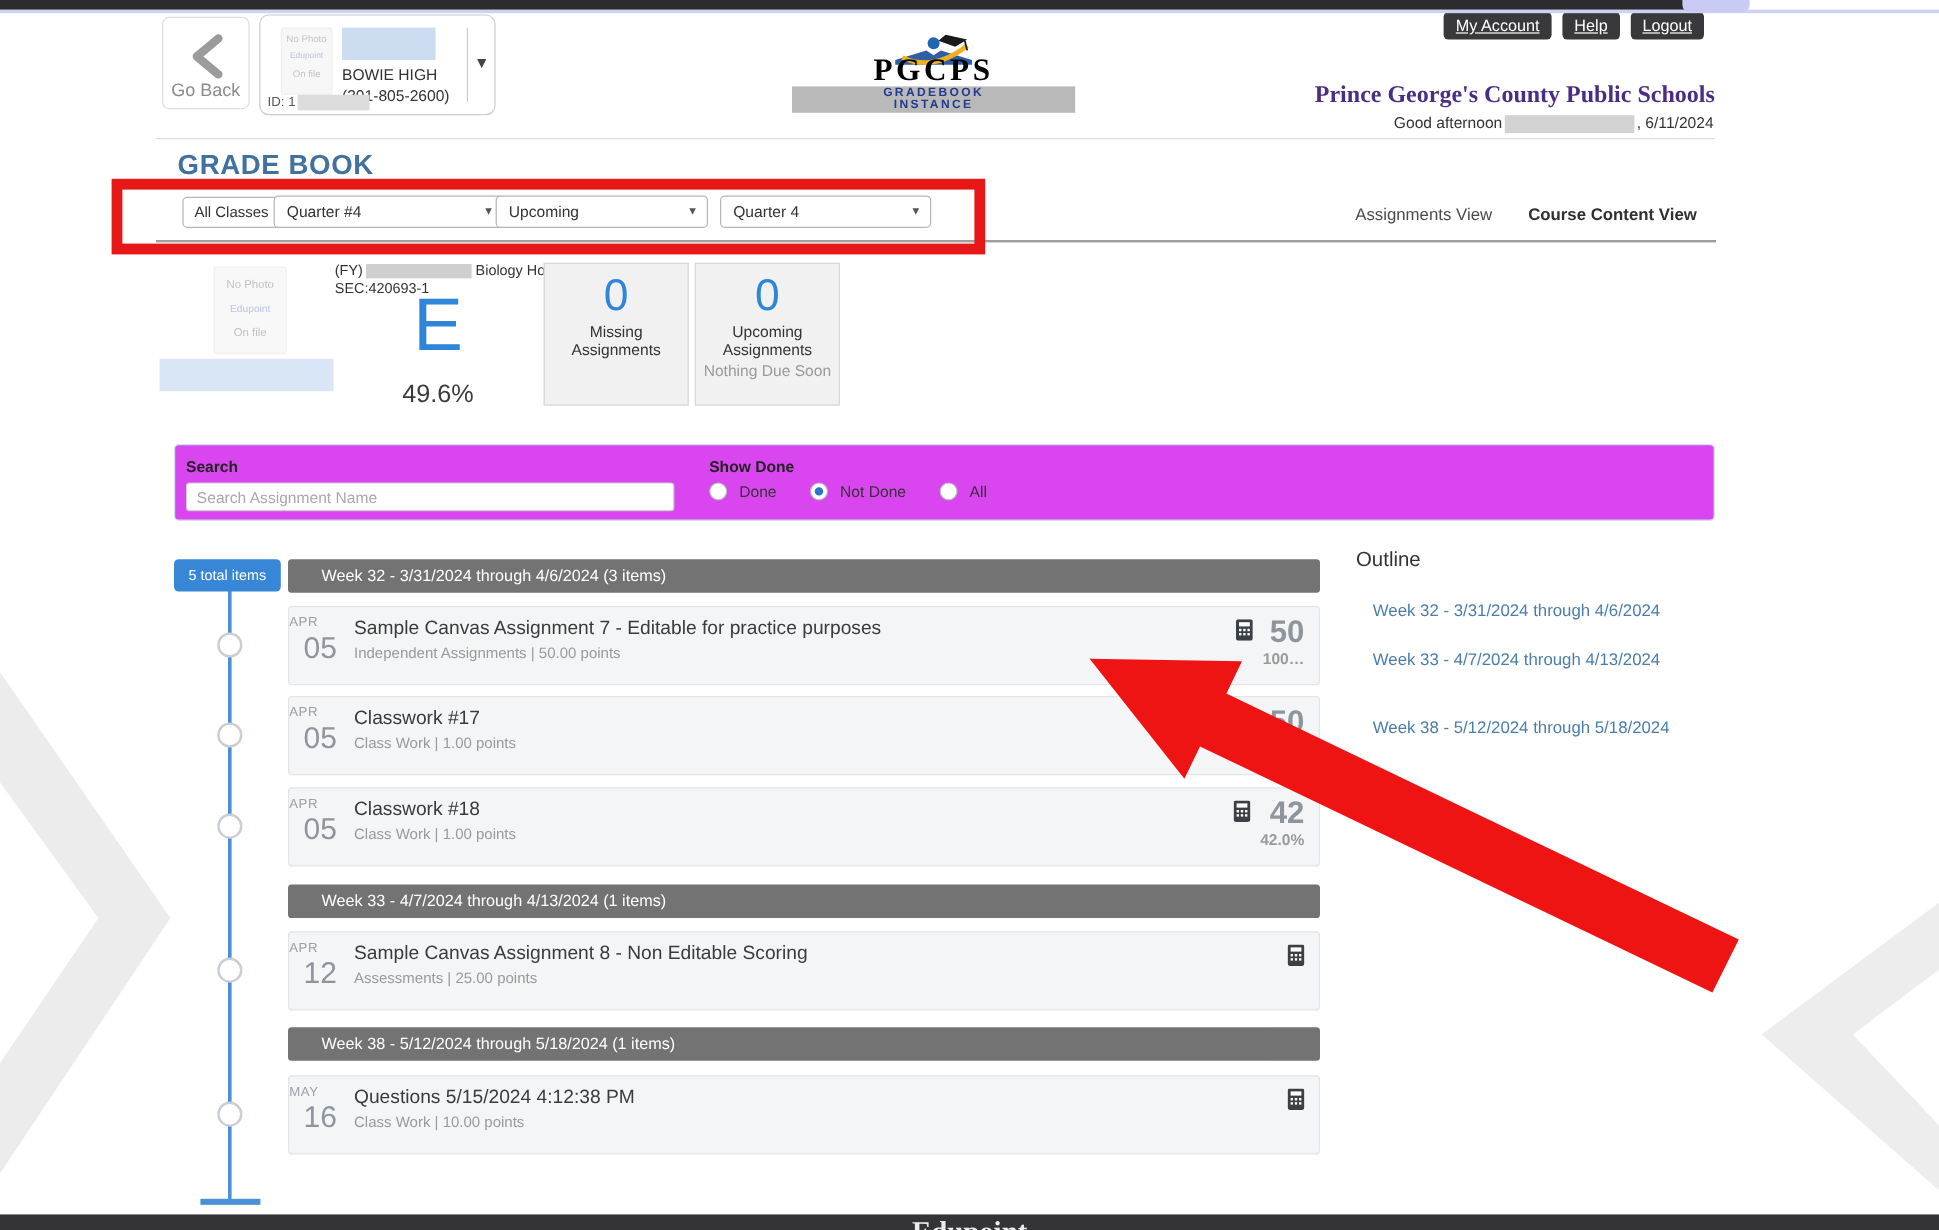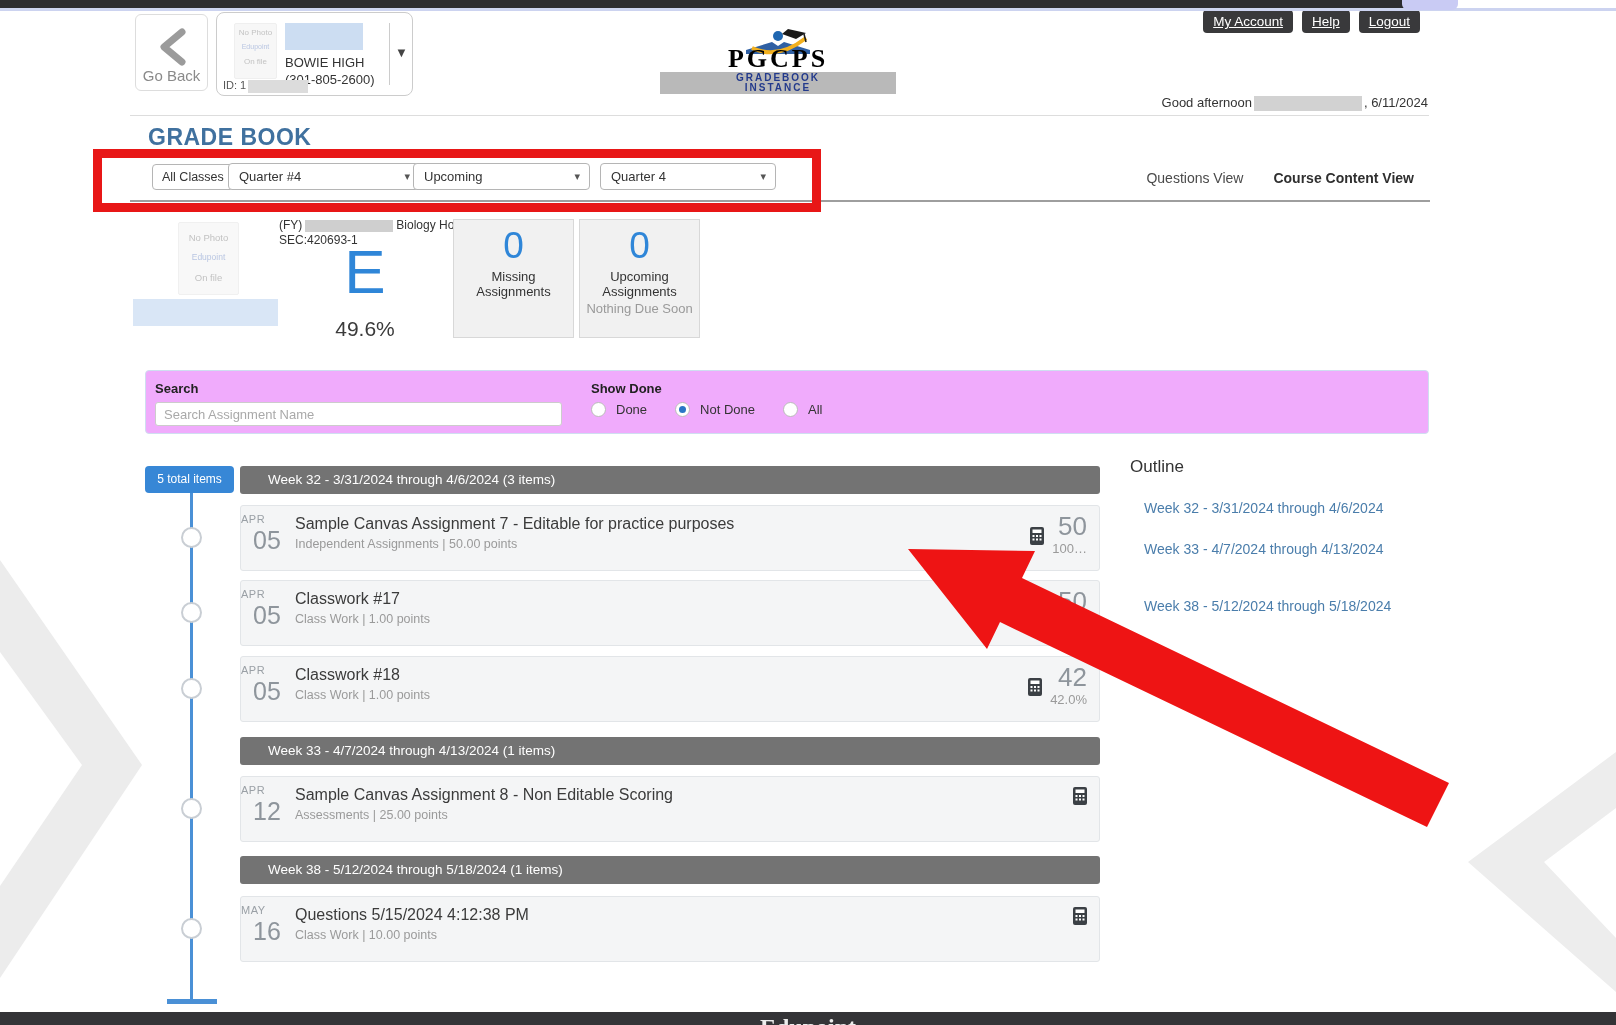--- a/index.html
+++ b/index.html
@@ -65,42 +65,42 @@
   .classredact { display:inline-block; width:88px; height:12px; background:#cfcfcf; vertical-align:middle; margin:0 3px; }
   .secline { position:absolute; left:279px; top:233px; font-size:12px; color:#333; }
   .biggrade { position:absolute; left:337px; top:240px; width:56px; text-align:center; font-size:62px; color:#2f86d8; line-height:64px; }
   .gradepct { position:absolute; left:323px; top:317px; width:84px; text-align:center; font-size:21px; color:#3b3b3b; }
   .statcard { position:absolute; top:219px; width:121px; height:119px; background:#f1f1f1; border:1px solid #d8d8d8; text-align:center; }
   .statval { font-size:37px; color:#2f86d8; margin-top:6px; line-height:40px; }
   .statlabel { font-size:13px; color:#333; line-height:15px; margin-top:3px; padding:0 6px; }
   .statsub { font-size:13px; color:#9a9a9a; margin-top:2px; }
 
   
-  .searchpanel { position:absolute; left:145px; top:370px; width:1284px; height:64px; background:#f0abfc; border:1px solid #cfdef0; border-radius:4px; }
+  .searchpanel { position:absolute; left:145px; top:370px; width:1284px; height:64px; background:#d946ef; border:1px solid #cfdef0; border-radius:4px; }
   .searchlabel { position:absolute; left:9px; top:10px; font-size:13px; font-weight:bold; color:#222; }
   .searchinput { position:absolute; left:9px; top:31px; width:407px; height:24px; border:1px solid #ccc; border-radius:3px; font-size:13px; padding:0 8px; color:#333; font-family:"Liberation Sans",sans-serif; }
   .searchinput::placeholder { color:#a9a9a9; }
   .showdonelabel { position:absolute; left:445px; top:10px; font-size:13px; font-weight:bold; color:#222; }
   .radiorow { position:absolute; left:445px; top:31px; display:flex; align-items:center; gap:10px; font-size:13px; color:#333; }
   .radio { width:15px; height:15px; border:1px solid #bbb; border-radius:50%; background:#fff; display:inline-block; position:relative; cursor:pointer; }
   .radio.on::after { content:""; position:absolute; left:3px; top:3px; width:7px; height:7px; border-radius:50%; background:#2a76c6; }
   .radiolabel { margin-right:18px; }
 
   
   .totalbadge { position:absolute; left:145px; top:466px; width:89px; height:27px; background:#3787d6; color:#fff; font-size:12px; text-align:center; line-height:27px; border-radius:4px; z-index:2; }
   .vline { position:absolute; left:190px; top:492px; width:3px; height:508px; background:#4a90d6; }
   .vlineend { position:absolute; left:167px; top:999px; width:50px; height:5px; background:#4a90d6; }
   .tnode { position:absolute; left:181px; width:21px; height:21px; background:#fff; border:2px solid #c9ced4; border-radius:50%; z-index:2; }
   .weekbar { position:absolute; left:240px; width:860px; height:28px; background:#737373; border-radius:3px; color:#fff; font-size:13.5px; line-height:28px; padding-left:28px; }
   .acard { position:absolute; left:240px; width:860px; height:66px; background:#f4f5f6; border:1px solid #e2e5e8; border-radius:3px; cursor:pointer; }
   .amonth { position:absolute; left:0; top:7px; font-size:11px; color:#9aa0a6; letter-spacing:0.5px; }
   .aday { position:absolute; left:12px; top:20px; font-size:25px; color:#8e959c; }
   .atitle { position:absolute; left:54px; top:9px; font-size:16px; color:#3b3b3b; }
   .ameta { position:absolute; left:54px; top:31px; font-size:12.5px; color:#9a9a9a; }
-  .ascore { position:absolute; right:12px; top:6px; display:flex; align-items:center; gap:8px; }
+  .ascore { position:absolute; right:12px; top:6px; display:flex; align-items:flex-start; gap:8px;font-weight:bold; }
   .scorecol { display:flex; flex-direction:column; align-items:flex-end; }
   .scorenum { font-size:26px; color:#8e959c; line-height:28px; }
   .scorepct { font-size:13px; color:#9a9a9a; margin-top:1px; }
   .calcicon { margin-top:4px; }
 
   
   .outlinetitle { position:absolute; left:1130px; top:457px; font-size:17px; color:#333; }
   .outlinelink { position:absolute; left:1144px; font-size:14px; color:#4a7dab; cursor:pointer; white-space:nowrap; }
 
   
@@ -165,33 +165,34 @@
         <div>INSTANCE</div>
       </div>
     </div>
 
     <div class="chromebtns">
       <div class="chromebtn">My Account</div>
       <div class="chromebtn">Help</div>
       <div class="chromebtn">Logout</div>
     </div>
 
+    <div class="district">Prince George's County Public Schools</div>
     <div class="greeting">
       <span>Good afternoon</span><span class="greetredact"></span><span>, 6/11/2024</span>
     </div>
     <div class="hr1"></div>
 
     <div class="pagetitle">GRADE BOOK</div>
     <div class="hr2"></div>
     <div class="allclasses">All Classes</div>
     <div class="dd" style="left:228px; width:192px;"><span>Quarter #4</span><span class="caret">▾</span></div>
     <div class="dd" style="left:413px; width:177px;"><span>Upcoming</span><span class="caret">▾</span></div>
     <div class="dd" style="left:600px; width:176px;"><span>Quarter 4</span><span class="caret">▾</span></div>
     <div class="viewlinks">
-      <div class="viewlink">Questions View</div>
+      <div class="viewlink">Assignments View</div>
       <div class="viewlink active">Course Content View</div>
     </div>
 
     <div class="bigphoto">
       <div class="ph1">No Photo</div>
       <div class="ph2">Edupoint</div>
       <div class="ph3">On file</div>
     </div>
     <div class="blueredact"></div>
     <div class="classline">

